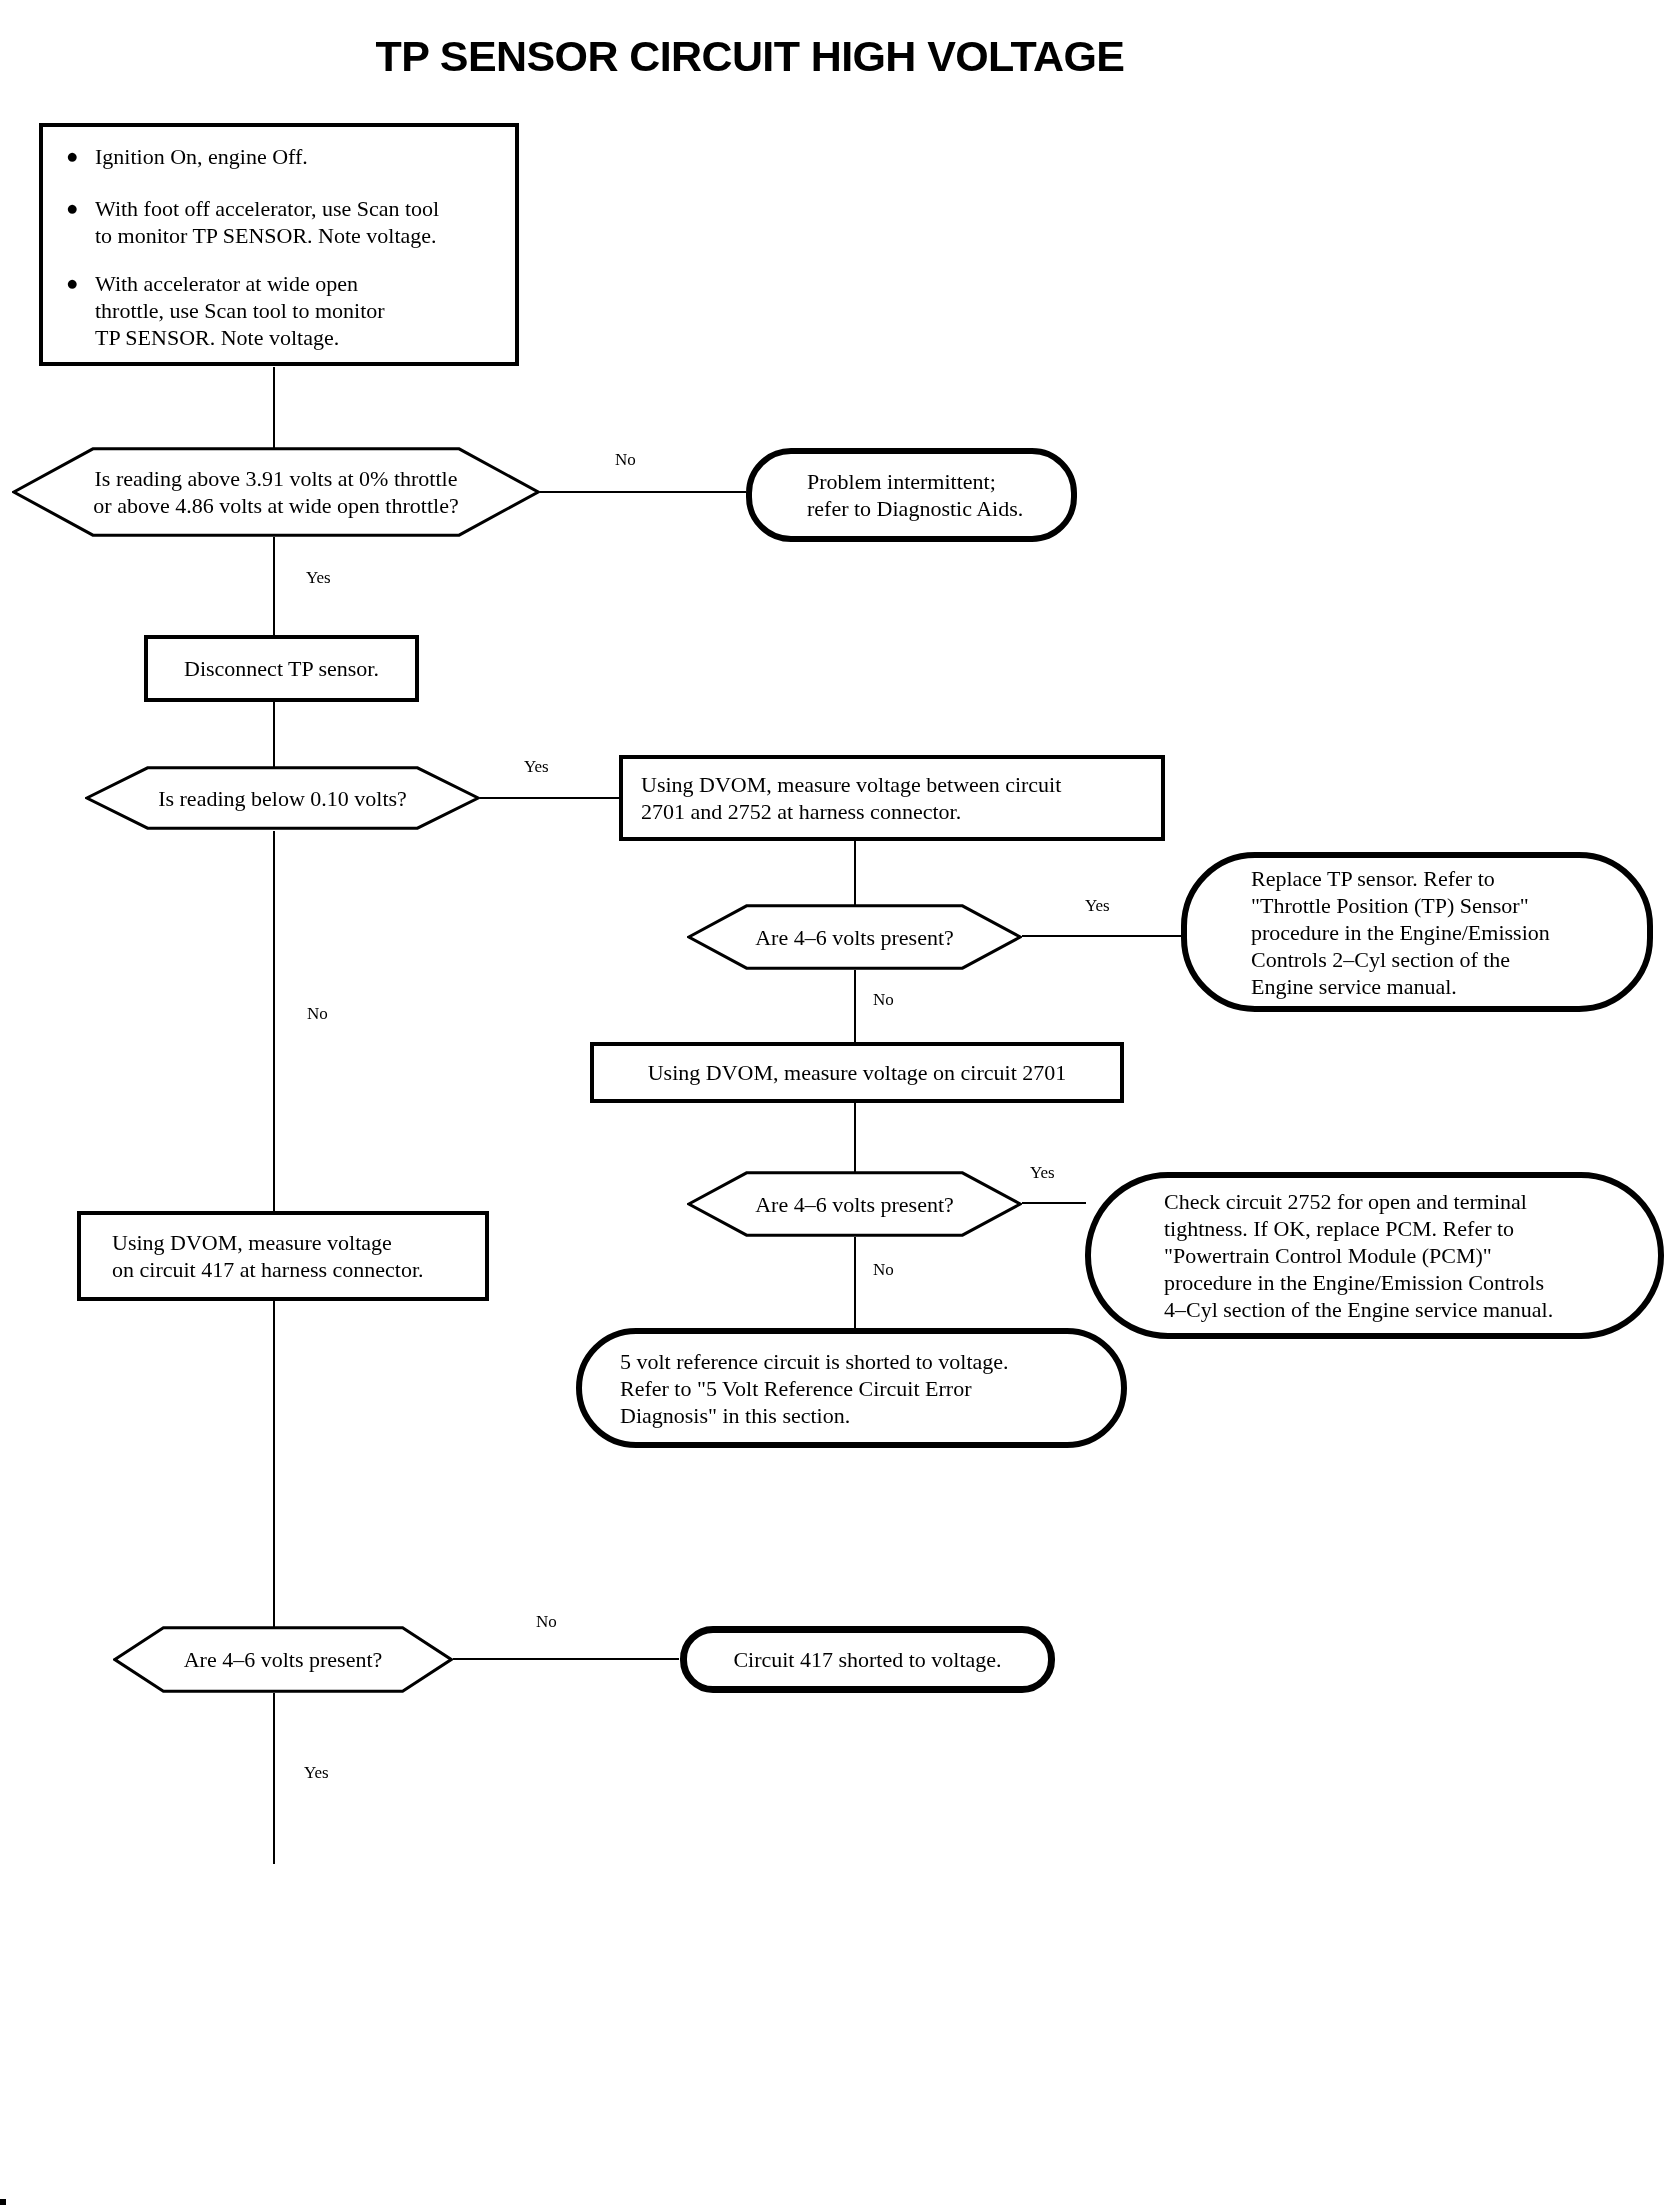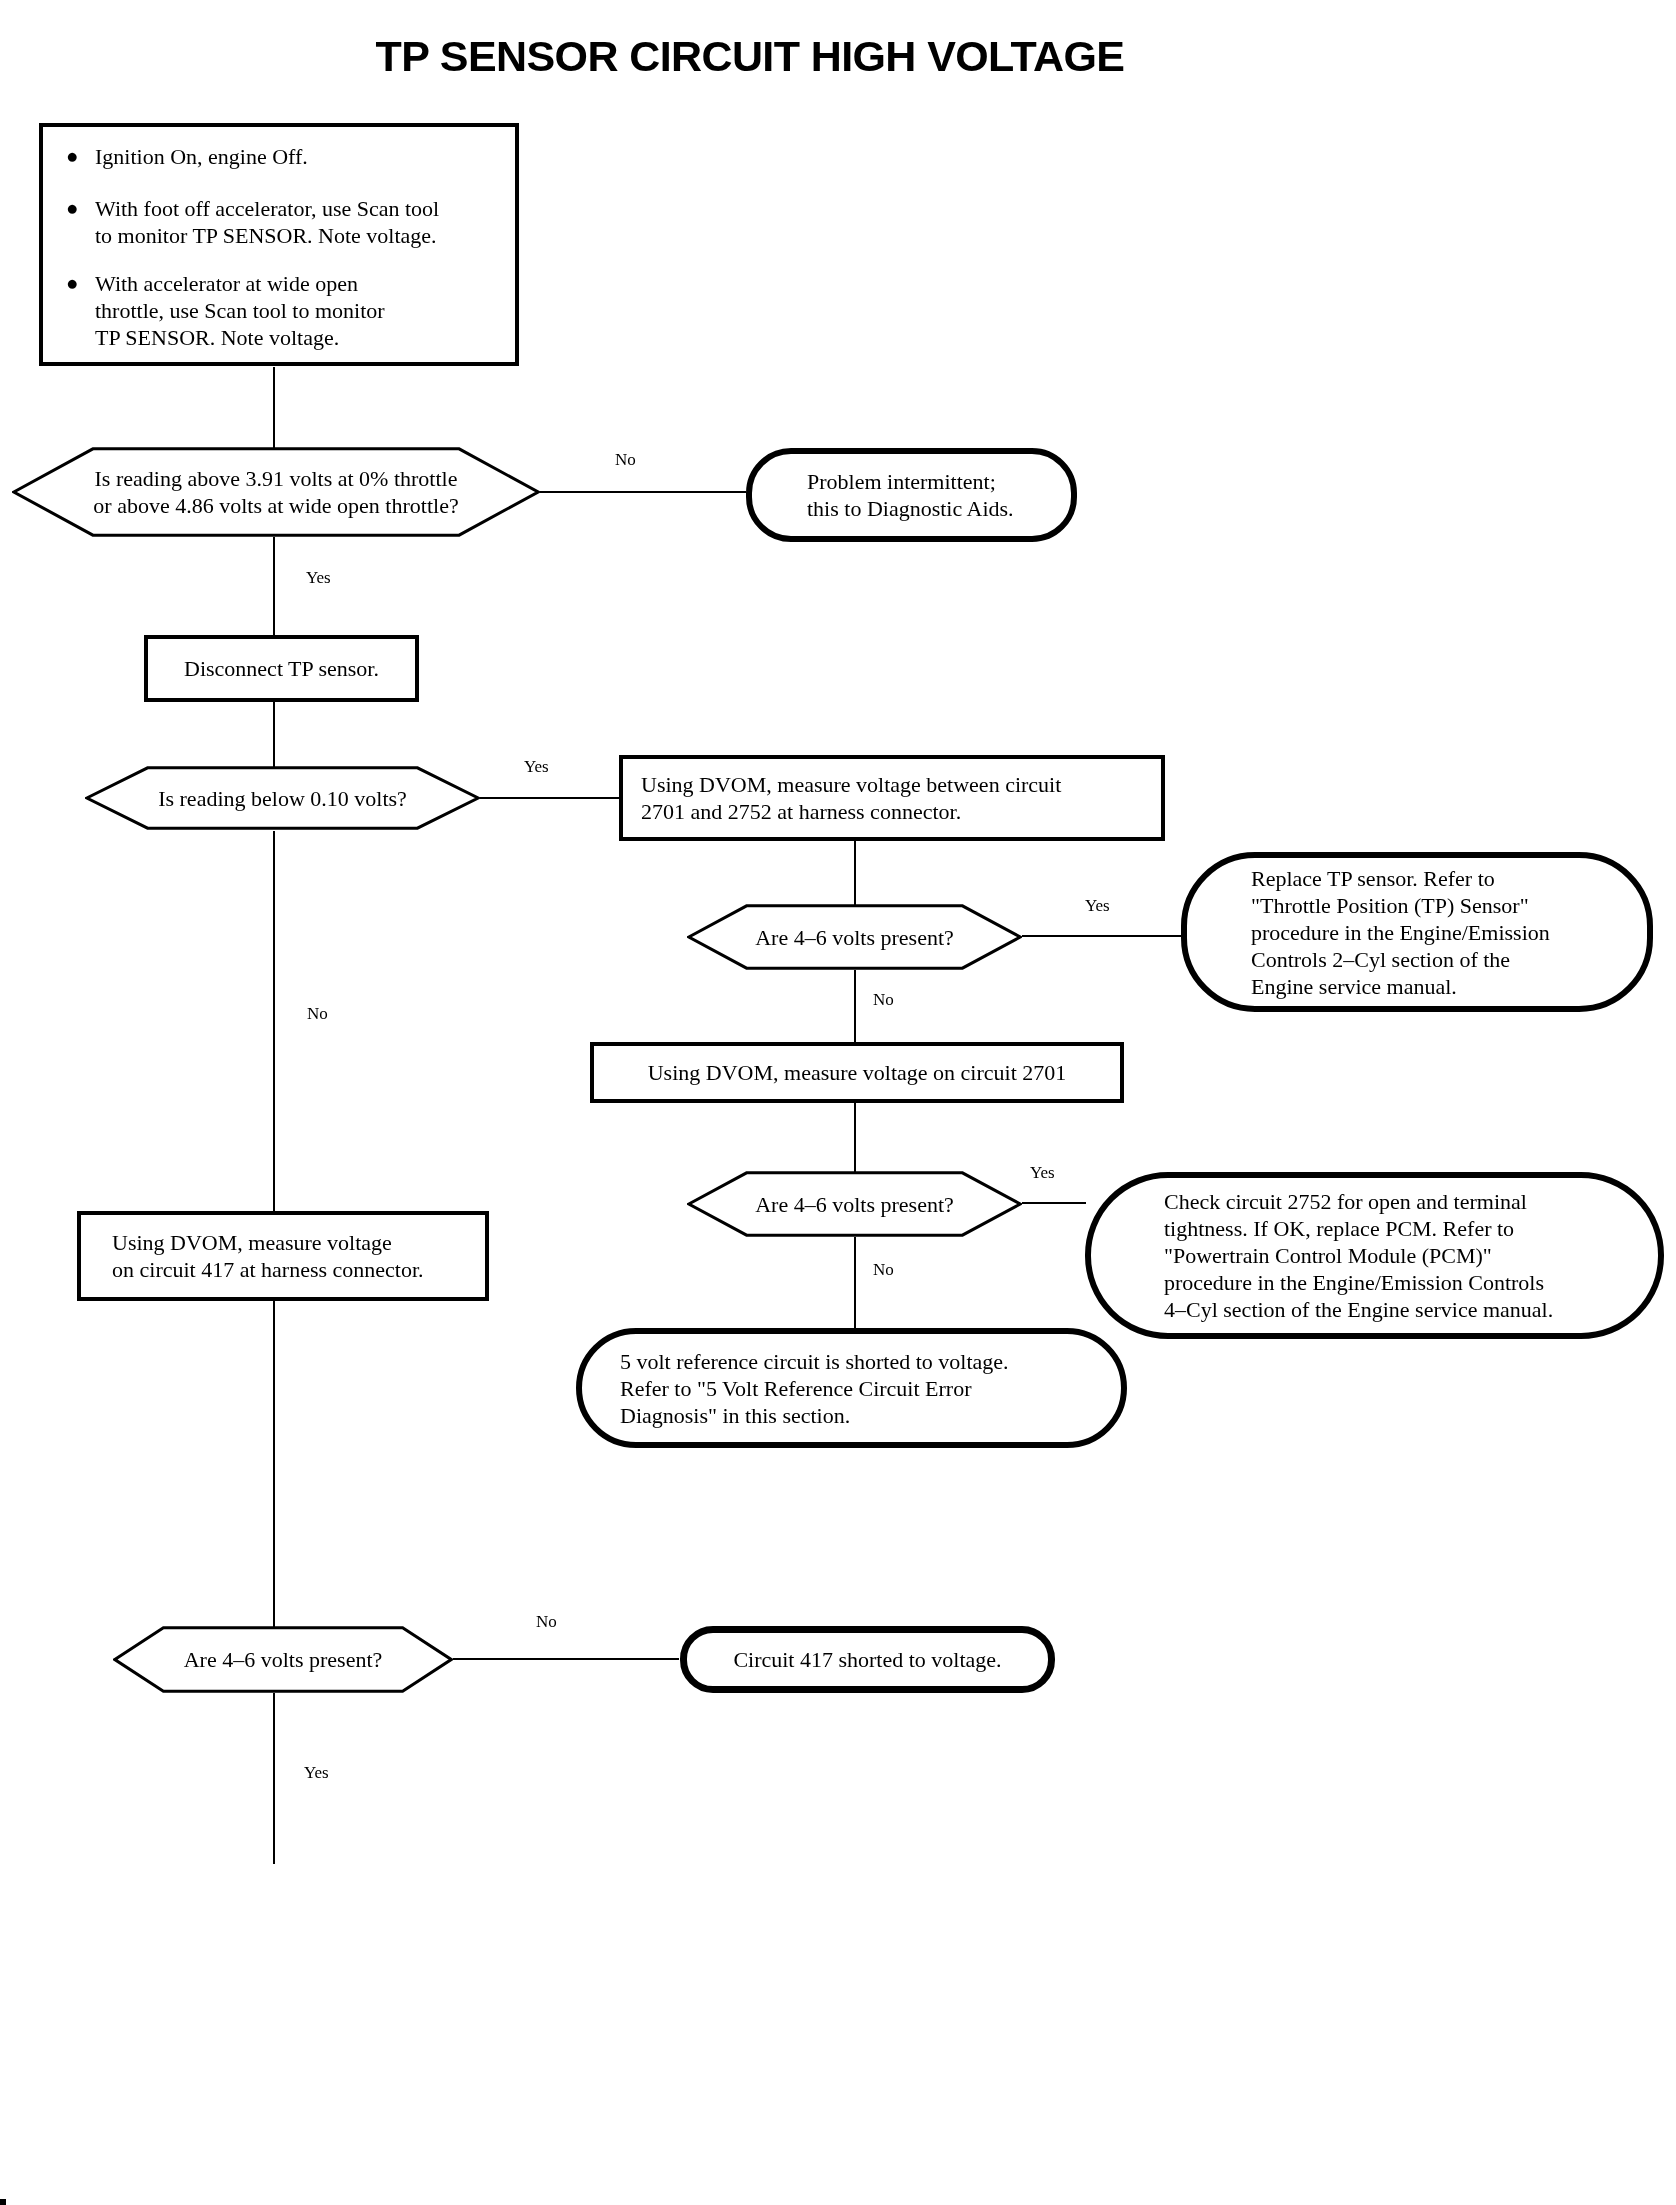--- a/index.html
+++ b/index.html
@@ -111,21 +111,21 @@
   <div class="hex" style="left:12px;top:447px;width:528px;height:90px;">
     <svg viewBox="0 0 868 148" preserveAspectRatio="none">
       <polygon points="3,74 133,3 735,3 865,74 735,145 133,145" fill="#ffffff" stroke="#000000" stroke-width="5"></polygon>
     </svg>
     <div class="hex-label">Is reading above 3.91 volts at 0% throttle
 or above 4.86 volts at wide open throttle?</div>
   </div>
 
   <div class="node round" style="left:746px;top:448px;width:331px;height:94px;border-radius:45px;padding-left:55px;">
     <span>Problem intermittent;
-this to Diagnostic Aids.</span>
+refer to Diagnostic Aids.</span>
   </div>
 
   <div class="node rect center-text" style="left:144px;top:635px;width:275px;height:67px;">
     <span style="width:100%;font-family:Liberation Serif, serif;">Disconnect TP sensor.</span>
   </div>
 
   <div class="hex" style="left:85px;top:766px;width:395px;height:64px;">
     <svg viewBox="0 0 650 106" preserveAspectRatio="none">
       <polygon points="3,53 103,3 547,3 647,53 547,103 103,103" fill="#ffffff" stroke="#000000" stroke-width="5"></polygon>
     </svg>

